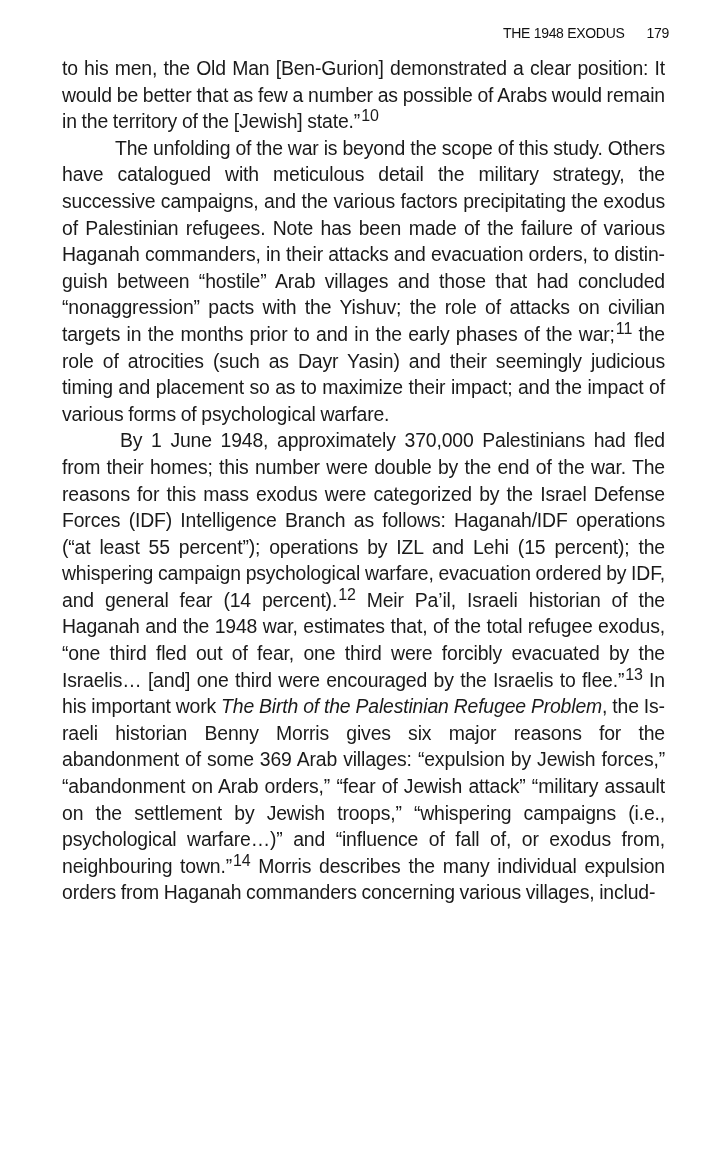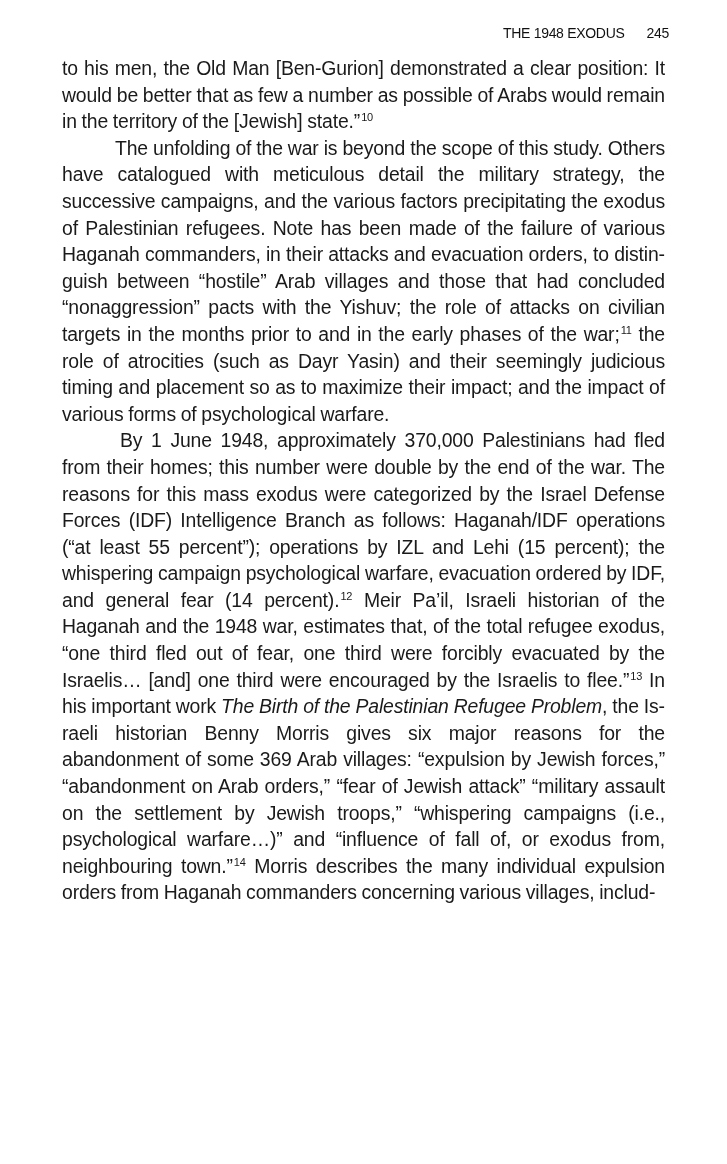--- a/index.html
+++ b/index.html
@@ -41,33 +41,33 @@
     text-align-last: left;
     hyphens: manual;
   }
   .para.indent {
     text-indent: 53px;
   }
   .para.indent-deep {
     text-indent: 58px;
   }
   sup.fn {
-    font-size: 11px;
+    font-size: 16px;
     line-height: 0;
     vertical-align: 7px;
     margin-left: 1px;
   }
   em.title {
   }
 </style>
 </head>
 <body>
 
 <header class="running-head">
   <span>THE 1948 EXODUS</span>
-  <span>245</span>
+  <span>179</span>
 </header>
 
 <main class="page-body">
   <p class="para"><span>to his men, the Old Man [Ben-Gurion] demonstrated a clear position: It would be better that as few a number as possible of Arabs would remain in the territory of the [Jewish] state.”</span><sup class="fn">10</sup></p>
   <p class="para indent"><span>The unfolding of the war is beyond the scope of this study. Others have catalogued with meticulous detail the military strategy, the successive campaigns, and the vari­ous factors precipitating the exodus of Palestinian refugees. Note has been made of the failure of various Haganah com­manders, in their attacks and evacuation orders, to distin­guish between “hostile” Arab villages and those that had concluded “nonaggression” pacts with the Yishuv; the role of attacks on civilian targets in the months prior to and in the early phases of the war;</span><sup class="fn">11</sup><span> the role of atrocities (such as Dayr Yasin) and their seemingly judicious timing and placement so as to maximize their impact; and the impact of various forms of psychological warfare.</span></p>
   <p class="para indent-deep"><span>By 1 June 1948, approximately 370,000 Palestinians had fled from their homes; this number were double by the end of the war. The reasons for this mass exodus were categorized by the Israel Defense Forces (IDF) Intelligence Branch as follows: Haganah/IDF operations (“at least 55 percent”); operations by IZL and Lehi (15 percent); the whis­pering campaign psychological warfare, evacuation ordered by IDF, and general fear (14 percent).</span><sup class="fn">12</sup><span> Meir Pa’il, Israeli histo­rian of the Haganah and the 1948 war, estimates that, of the total refugee exodus, “one third fled out of fear, one third were forcibly evacuated by the Israelis… [and] one third were encouraged by the Israelis to flee.”</span><sup class="fn">13</sup><span> In his important work </span><em class="title">The Birth of the Palestinian Refugee Problem</em><span>, the Is­raeli historian Benny Morris gives six major reasons for the abandonment of some 369 Arab villages: “expulsion by Jewish forces,” “abandonment on Arab orders,” “fear of Jew­ish attack” “military assault on the settlement by Jewish troops,” “whispering campaigns (i.e., psychological warfare…)” and “influence of fall of, or exodus from, neighbouring town.”</span><sup class="fn">14</sup><span> Morris describes the many individual expulsion orders from Haganah commanders concerning various villages, includ-</span></p>
 </main>
 
 </body></html>

